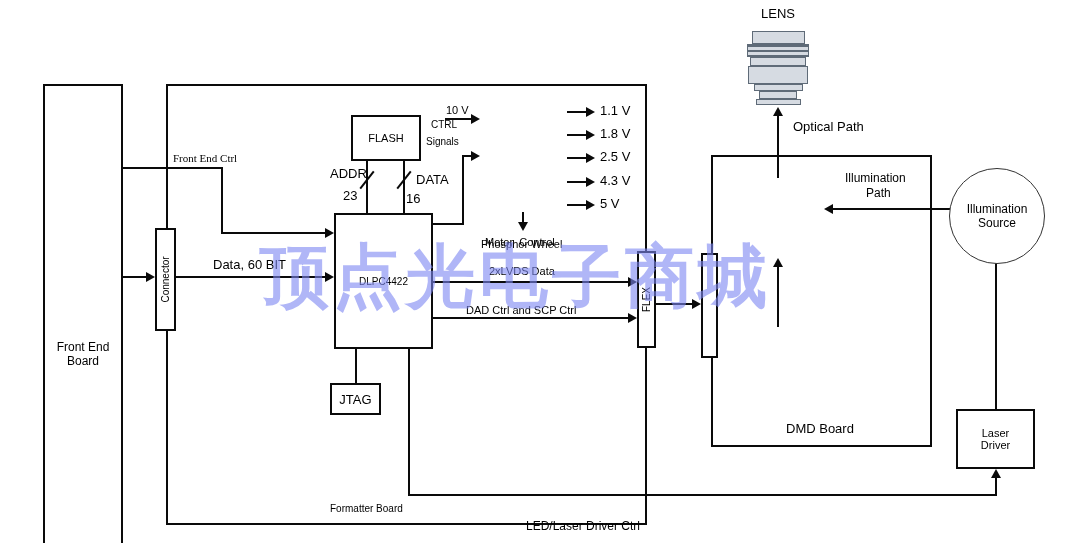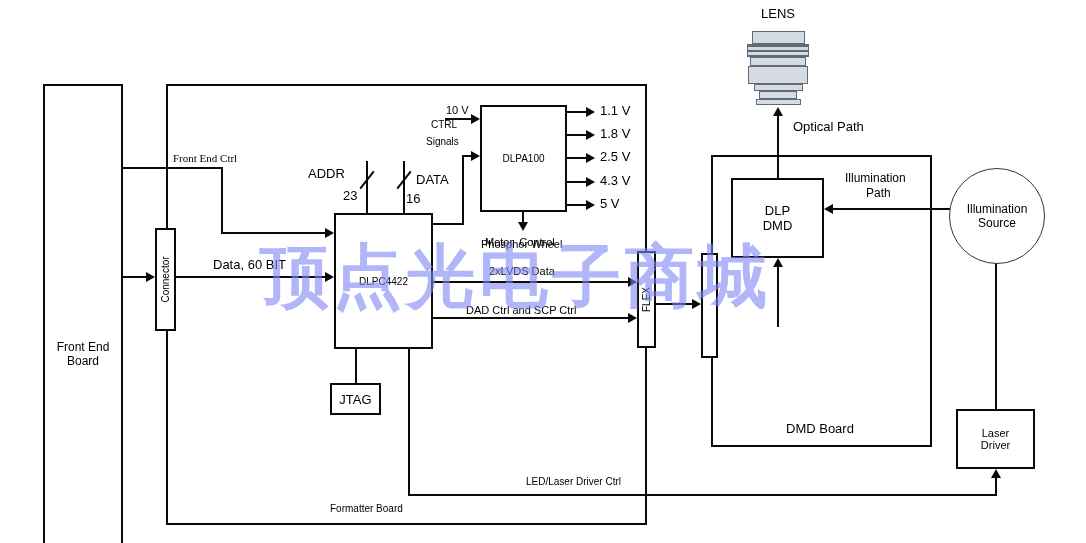--- a/index.html
+++ b/index.html
@@ -7,21 +7,21 @@
     position:relative;width:1086px;height:543px;background:#fff;overflow:hidden;
     font-family:"Liberation Sans",sans-serif;color:#000;
   }
   .box{position:absolute;border:2px solid #0a0a0a;background:#fff;box-sizing:border-box;
        display:flex;flex-direction:column;align-items:center;justify-content:center;
        text-align:center;z-index:3;}
   .board{z-index:1;}
   .hline{position:absolute;height:2px;background:#0a0a0a;z-index:2;}
   .vline{position:absolute;width:2px;background:#0a0a0a;z-index:2;}
   .lbl{position:absolute;white-space:nowrap;z-index:4;line-height:1.15;}
-  .f10{font-size:10px;} .f11{font-size:11px;} .f12{font-size:12px;}
+  .f10{font-size:12px;margin-top:44px;} .f11{font-size:11px;} .f12{font-size:12px;}
   .f13{font-size:13px;} .f14{font-size:10px;}
   .arr-r,.arr-l,.arr-u,.arr-d{position:absolute;width:0;height:0;z-index:2;}
   .arr-r{border-top:5px solid transparent;border-bottom:5px solid transparent;border-left:9px solid #0a0a0a;}
   .arr-l{border-top:5px solid transparent;border-bottom:5px solid transparent;border-right:9px solid #0a0a0a;}
   .arr-u{border-left:5px solid transparent;border-right:5px solid transparent;border-bottom:9px solid #0a0a0a;}
   .arr-d{border-left:5px solid transparent;border-right:5px solid transparent;border-top:9px solid #0a0a0a;}
   .slash{position:absolute;width:2px;height:22px;background:#0a0a0a;transform:rotate(38deg);z-index:2;}
   .vtext{transform:rotate(-90deg);white-space:nowrap;font-size:10px;}
   .circle{position:absolute;border:1.5px solid #333;border-radius:50%;background:#fff;
           display:flex;flex-direction:column;align-items:center;justify-content:center;
@@ -66,43 +66,39 @@
     <div class="l4"></div>
     <div class="l5"></div>
     <div class="l6"></div>
     <div class="l7"></div>
   </div>
 
   <div class="box" style="left:155px;top:228px;width:21px;height:103px;">
     <span class="vtext">Connector</span>
   </div>
 
+  <div class="box" style="left:351px;top:115px;width:70px;height:46px;">
+    <span class="f11">FLASH</span>
+  </div>
 
   <div class="box" style="left:334px;top:213px;width:99px;height:136px;">
     <span class="f14">DLPC4422</span>
   </div>
 
   <div class="box" style="left:330px;top:383px;width:51px;height:32px;">
     <span class="f13">JTAG</span>
   </div>
 
-  <div class="box" style="left:480px;top:105px;width:87px;height:107px;">
-    <span class="f14">DLPA100</span>
-  </div>
 
   <div class="box" style="left:637px;top:251px;width:19px;height:97px;">
     <span class="vtext">FLEX</span>
   </div>
 
   <div class="box" style="left:701px;top:253px;width:17px;height:105px;"></div>
 
-  <div class="box" style="left:731px;top:178px;width:93px;height:80px;">
-    <div class="f13">DLP</div>
-    <div class="f13">DMD</div>
-  </div>
 
 
   <div class="box" style="left:956px;top:409px;width:79px;height:60px;">
     <div class="f11">Laser</div>
     <div class="f11">Driver</div>
   </div>
 
   <div class="circle" style="left:949px;top:168px;width:94px;height:94px;">
     <div class="f12">Illumination</div>
     <div class="f12">Source</div>
@@ -117,21 +113,21 @@
   <div class="hline" style="left:123px;top:276px;width:24px;"></div>
   <div class="arr-r" style="left:146px;top:272px;"></div>
   <div class="hline" style="left:176px;top:276px;width:149px;"></div>
   <div class="arr-r" style="left:325px;top:272px;"></div>
   <div class="lbl f13" style="left:213px;top:258px;">Data, 60 BIT</div>
 
   <div class="vline" style="left:366px;top:161px;height:52px;"></div>
   <div class="vline" style="left:403px;top:161px;height:52px;"></div>
   <div class="slash" style="left:366px;top:169px;"></div>
   <div class="slash" style="left:403px;top:169px;"></div>
-  <div class="lbl f13" style="left:308px;top:167px;">ADDR</div>
+  <div class="lbl f13" style="left:330px;top:167px;">ADDR</div>
   <div class="lbl f13" style="left:343px;top:189px;">23</div>
   <div class="lbl f13" style="left:416px;top:173px;">DATA</div>
   <div class="lbl f13" style="left:406px;top:192px;">16</div>
 
   <div class="hline" style="left:445px;top:118px;width:26px;"></div>
   <div class="arr-r" style="left:471px;top:114px;"></div>
   <div class="lbl f11" style="left:446px;top:104px;">10 V</div>
 
   <div class="hline" style="left:433px;top:223px;width:31px;"></div>
   <div class="vline" style="left:462px;top:155px;height:70px;"></div>

